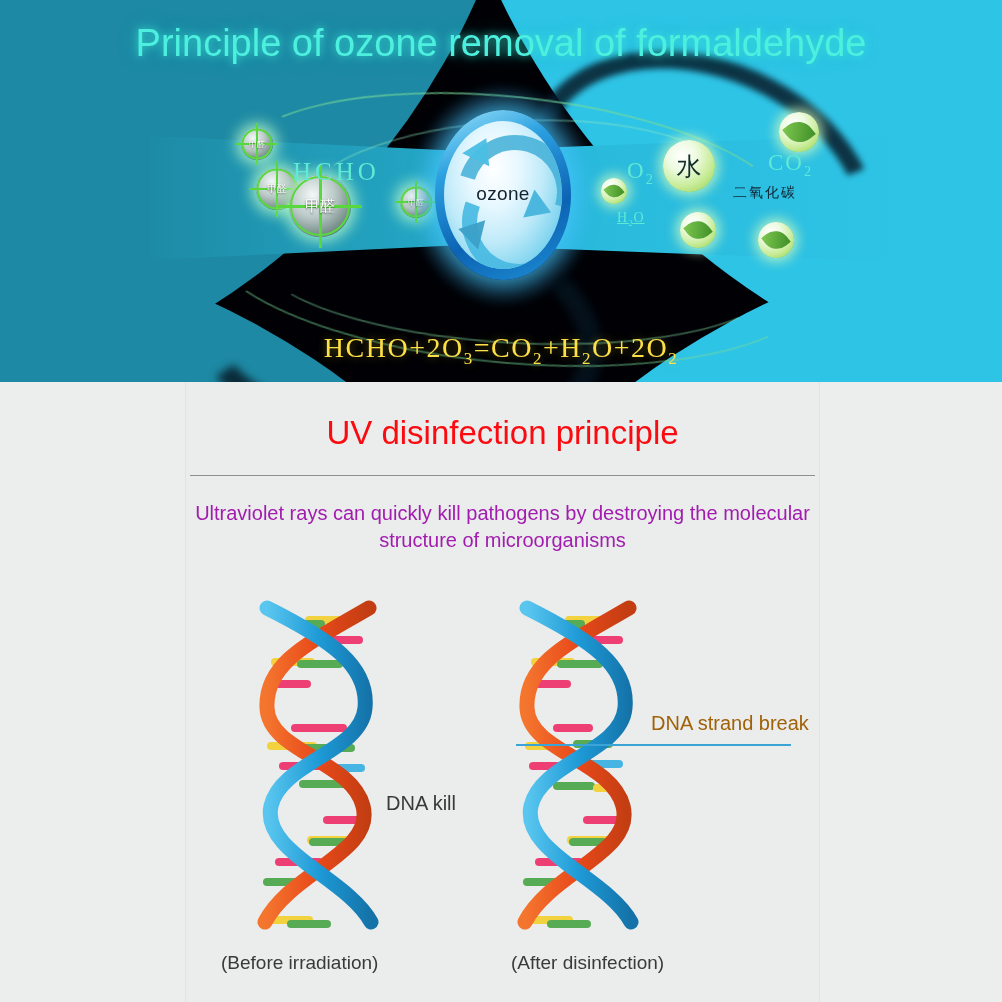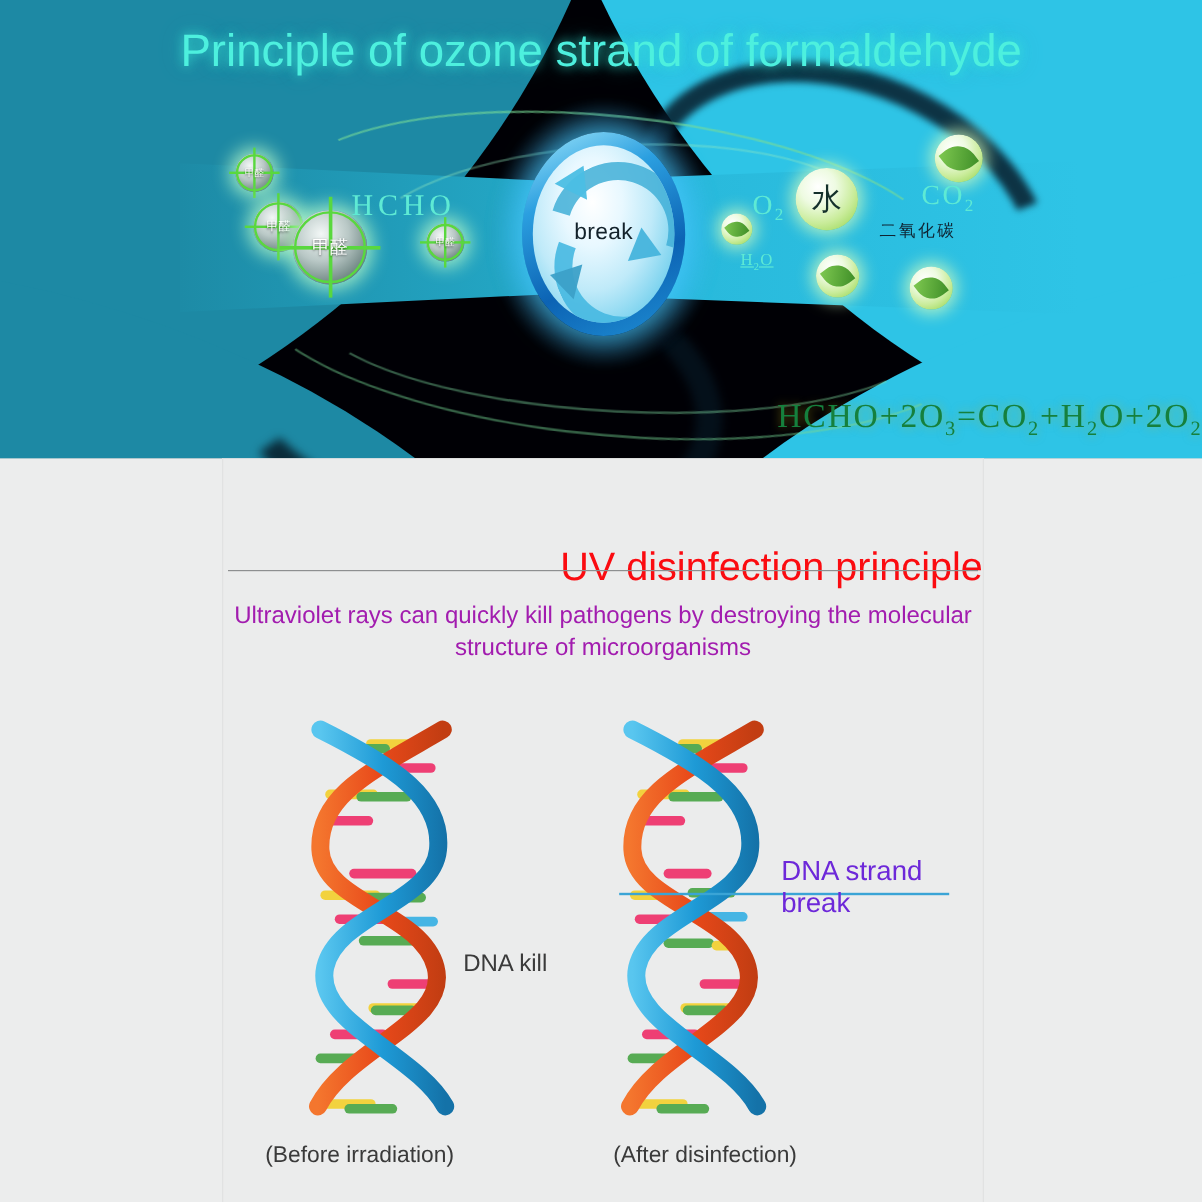--- a/index.html
+++ b/index.html
@@ -128,40 +128,41 @@
 
   
   .ozone-title{
     position:absolute;left:0;right:0;top:22px;text-align:center;
     font-size:38px;color:#4df0de;
     text-shadow:0 0 9px rgba(60,235,215,.85),0 0 20px rgba(40,200,200,.45);
     font-family:"Liberation Sans",sans-serif;
   }
   
   .formula{
-    position:absolute;left:0;right:0;top:332px;text-align:right;
+    position:absolute;left:0;right:0;top:332px;text-align:center;
     font-family:"Liberation Serif",serif;
-    font-size:28px;color:#15803d;letter-spacing:1.5px;
+    font-size:28px;color:#fde047;letter-spacing:1.5px;
     text-shadow:0 0 8px rgba(200,180,20,.5);
   }
   .formula sub{font-size:17px;}
 
   
   .lbl{position:absolute;font-family:"Liberation Serif",serif;color:#5eead4;}
   .lbl sub{font-size:.62em;}
   .lbl-hcho{left:293px;top:158px;font-size:25px;letter-spacing:4px;}
   .lbl-o2{left:627px;top:158px;font-size:23px;letter-spacing:2px;}
   .lbl-co2{left:768px;top:150px;font-size:23px;letter-spacing:2px;}
   .lbl-h2o{left:617px;top:210px;font-size:14px;letter-spacing:1px;text-decoration:underline;}
   .lbl-cn{left:733px;top:184px;font-size:14px;letter-spacing:2px;color:#0f2433;}
 
   
   .target{position:absolute;border-radius:50%;
     background:radial-gradient(circle at 38% 32%,#f2f7f6 0%,#b9c8c6 40%,#6d8481 75%,#52686a 100%);
     box-shadow:0 0 14px 5px rgba(190,255,200,.75);
+    margin-left:45px;
   }
   .target .ring{
     position:absolute;left:50%;top:50%;transform:translate(-50%,-50%);
     border:2px solid #59d83e;border-radius:50%;
   }
   .target .cx-h,.target .cx-v{position:absolute;background:#59d83e;}
   .target .txt{
     position:absolute;left:0;right:0;top:50%;transform:translateY(-50%);
     text-align:center;color:#ffffff;font-family:"Liberation Sans",sans-serif;
     text-shadow:0 1px 2px rgba(0,0,0,.6);
@@ -214,39 +215,39 @@
   .uv-panel{
     position:absolute;left:0;top:382px;width:1002px;height:620px;
     background:#eceded;
   }
   .inner-panel{
     position:absolute;left:185px;top:0;width:633px;height:620px;
     background:#ebecec;
     border-left:1px solid #e1e2e2;border-right:1px solid #e1e2e2;
   }
   .uv-title{
-    position:absolute;left:0;right:0;top:32px;text-align:right;
-    font-size:33px;color:#fb0b10;font-family:"Liberation Sans",sans-serif;margin-top:39px;
+    position:absolute;left:0;right:0;top:32px;text-align:center;
+    font-size:33px;color:#fb0b10;font-family:"Liberation Sans",sans-serif;
   }
   .uv-rule{
     position:absolute;left:4px;right:4px;top:93px;height:1px;background:#8d8f90;
   }
   .uv-sub{
     position:absolute;left:6px;right:6px;top:118px;text-align:center;
     font-size:20px;color:#a21caf;line-height:1.36;
   }
 
   
   .dna{position:absolute;width:150px;height:330px;}
   .dna-left{left:65px;top:218px;}
   .dna-right{left:325px;top:218px;}
 
   .dna-label{position:absolute;font-size:20px;color:#3a3a3a;}
   .lbl-helix{left:200px;top:410px;}
-  .lbl-break{left:465px;top:330px;font-size:23px;color:#6d28d9;}
+  .lbl-break{left:465px;top:330px;font-size:20px;color:#a16207;}
   .break-line{position:absolute;left:330px;top:362px;width:275px;height:2px;background:#3aa4d6;}
   .cap{position:absolute;font-size:19px;color:#3a3a3a;}
   .cap-before{left:35px;top:570px;}
   .cap-after{left:325px;top:570px;}
 </style>
 </head>
 <body>
 
 <div class="page">
 
@@ -316,25 +317,25 @@
 
     <div class="orb-wrap">
       <div class="orb-glow"></div>
       <div class="orb-ring"></div>
       <div class="orb-face">
         <div class="arrow arrow-a"></div>
         <div class="arrow arrow-b"></div>
         <div class="tip tip1"></div>
         <div class="tip tip2"></div>
         <div class="tip tip3"></div>
-        <div class="orb-label">break</div>
-      </div>
-    </div>
-
-    <div class="ozone-title">Principle of ozone strand of formaldehyde</div>
+        <div class="orb-label">ozone</div>
+      </div>
+    </div>
+
+    <div class="ozone-title">Principle of ozone removal of formaldehyde</div>
 
     <div class="formula">
       <span>HCHO+2O</span><sub>3</sub><span>=CO</span><sub>2</sub><span>+H</span><sub>2</sub><span>O+2O</span><sub>2</sub>
     </div>
   </div>
 
   <div class="uv-panel">
     <div class="inner-panel">
 
       <div class="uv-title">UV disinfection principle</div>

